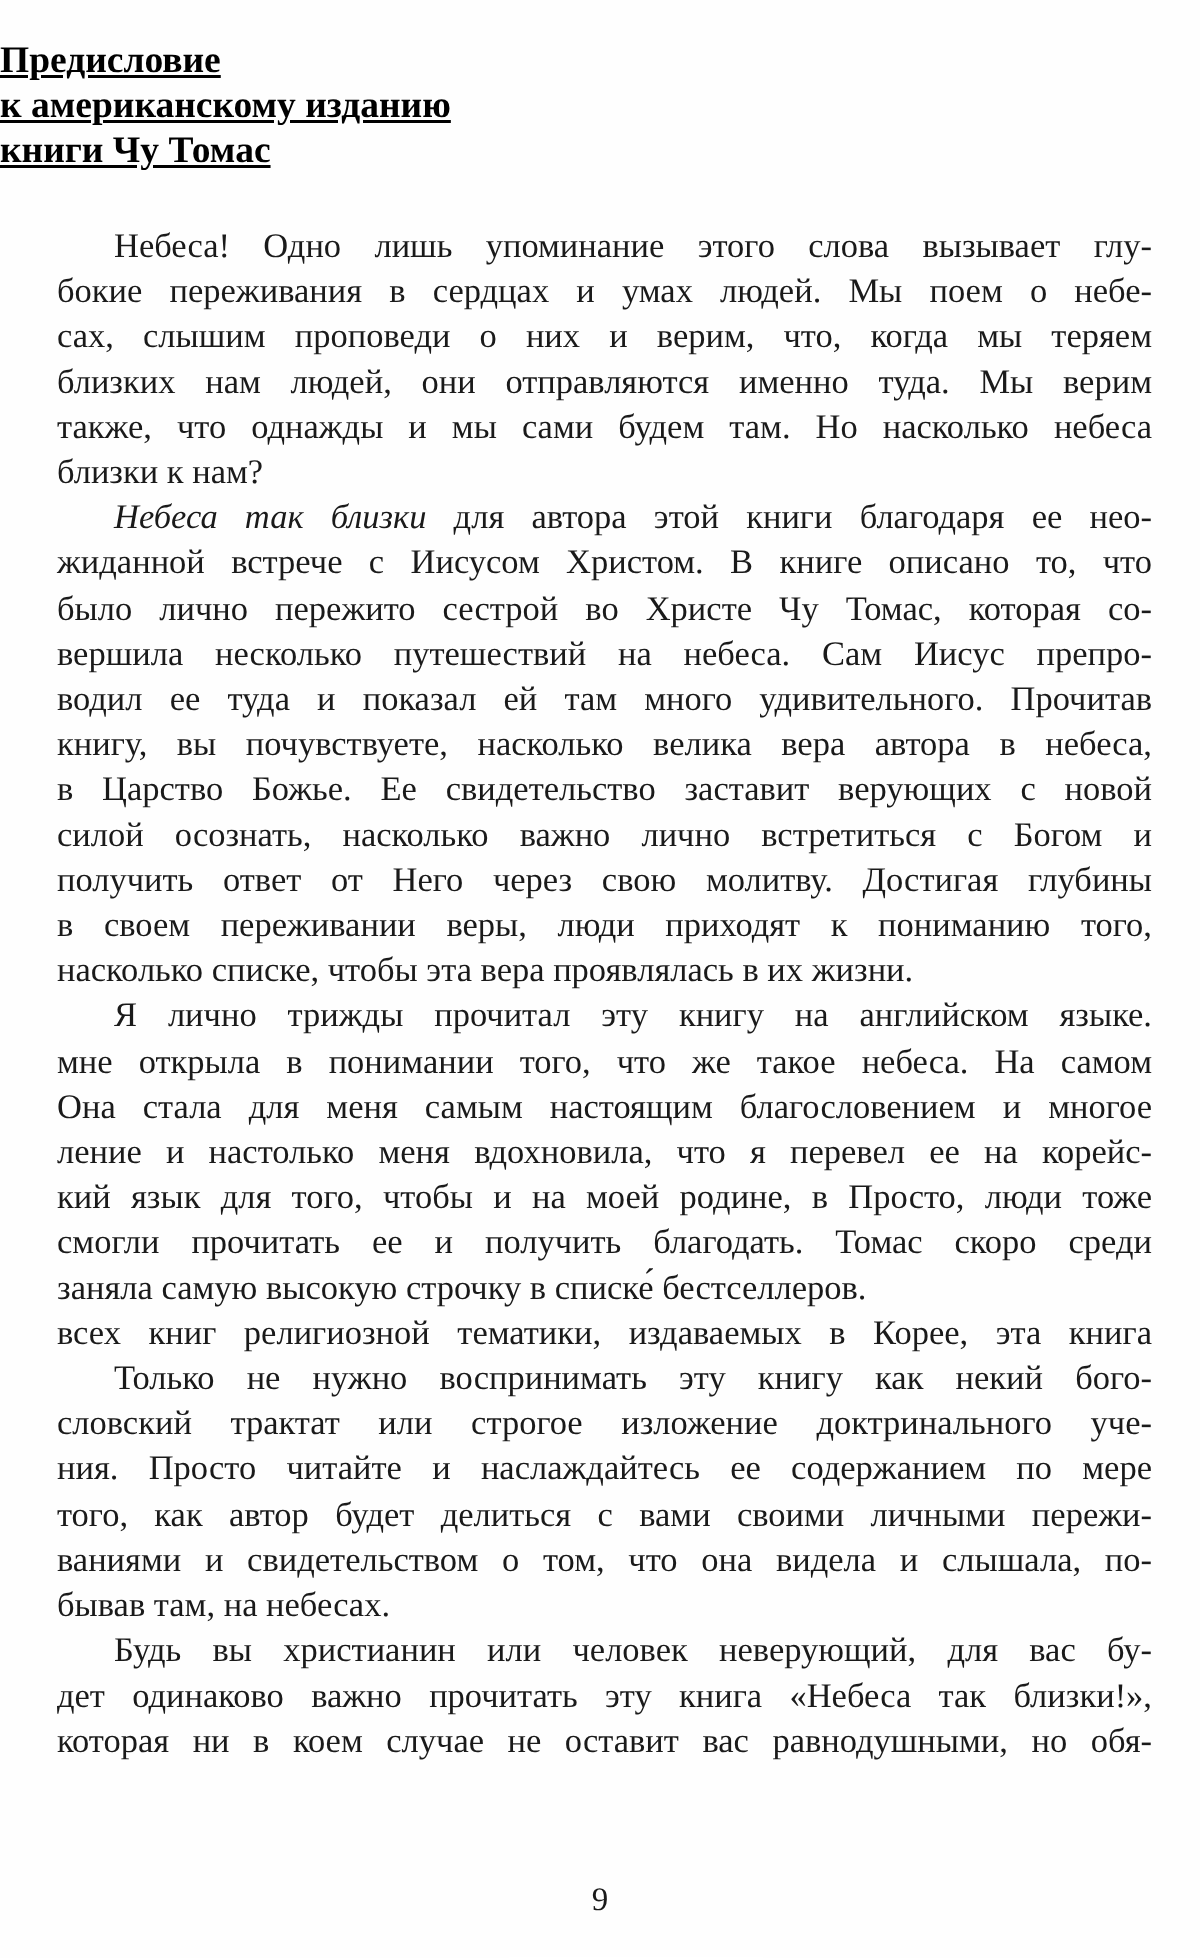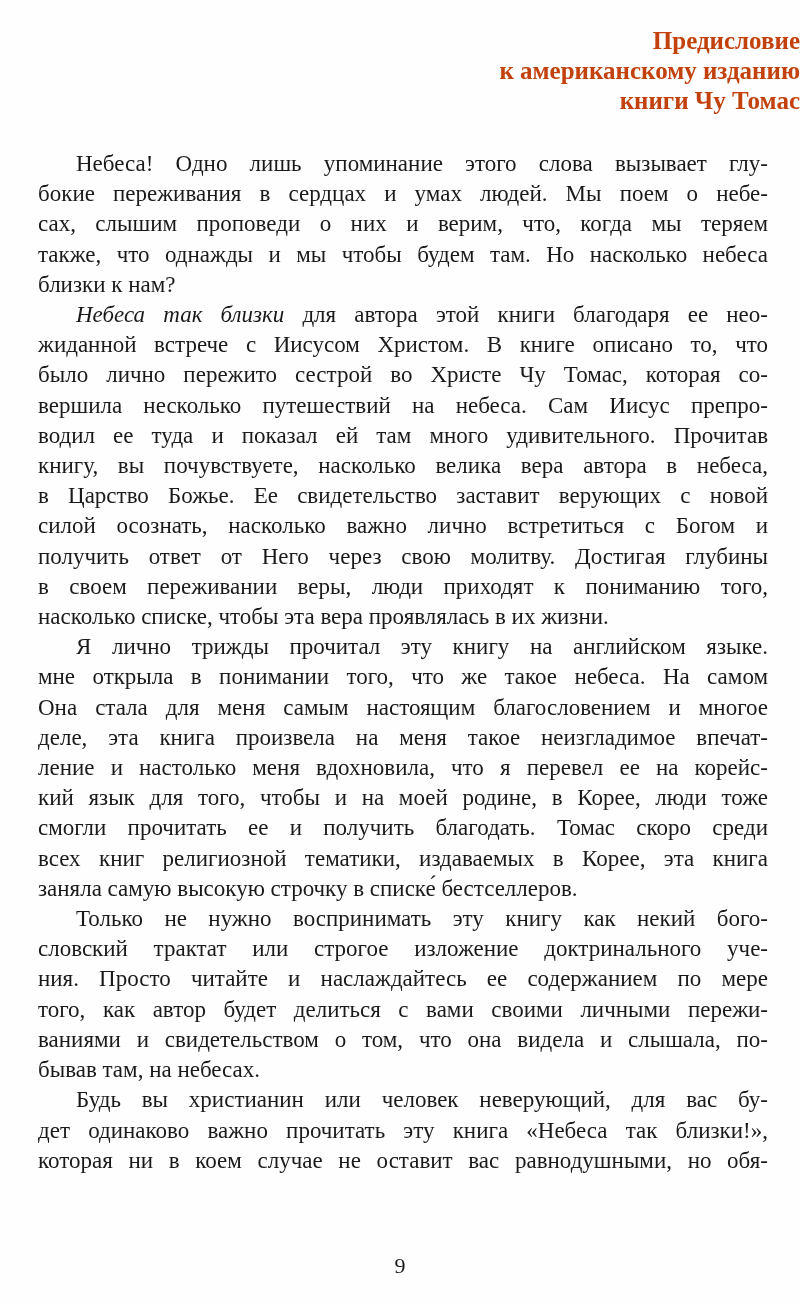--- a/index.html
+++ b/index.html
@@ -13,25 +13,26 @@
     height: 1305px;
     background: #fefefe;
     color: #1a1a1a;
     font-family: "Liberation Serif", "DejaVu Serif", serif;
     overflow: hidden;
     box-sizing: border-box;
   }
   .title {
     margin: 0;
     padding-top: 26px;
-    text-align: right;
+    text-align: left;
     font-weight: 700;
     font-size: 25px;
     line-height: 30px;
-    color: #c2410c;
+    color: #000000;
+    text-decoration: underline;
   }
   .title .title-line {
     display: block;
   }
   .body-text {
     margin: 33px 32px 0 38px;
     font-size: 23px;
     line-height: 30.2px;
   }
   .paragraph {
@@ -71,46 +72,46 @@
     <span class="title-line">Предисловие</span>
     <span class="title-line">к американскому изданию</span>
     <span class="title-line">книги Чу Томас</span>
   </h1>
 
   <div class="body-text" id="body-text">
       <div class="paragraph">
         <div class="line first">Небеса! Одно лишь упоминание этого слова вызывает глу-</div>
         <div class="line">бокие переживания в сердцах и умах людей. Мы поем о небе-</div>
         <div class="line">сах, слышим проповеди о них и верим, что, когда мы теряем</div>
-        <div class="line">также, что однажды и мы чтобы будем там. Но насколько небеса</div>
+        <div class="line">близких нам людей, они отправляются именно туда. Мы верим</div>
+        <div class="line">также, что однажды и мы сами будем там. Но насколько небеса</div>
         <div class="line last">близки к нам?</div>
       </div>
       <div class="paragraph">
         <div class="line first"><em>Небеса так близки</em> для автора этой книги благодаря ее нео-</div>
         <div class="line">жиданной встрече с Иисусом Христом. В книге описано то, что</div>
         <div class="line">было лично пережито сестрой во Христе Чу Томас, которая со-</div>
         <div class="line">вершила несколько путешествий на небеса. Сам Иисус препро-</div>
         <div class="line">водил ее туда и показал ей там много удивительного. Прочитав</div>
         <div class="line">книгу, вы почувствуете, насколько велика вера автора в небеса,</div>
         <div class="line">в Царство Божье. Ее свидетельство заставит верующих с новой</div>
         <div class="line">силой осознать, насколько важно лично встретиться с Богом и</div>
         <div class="line">получить ответ от Него через свою молитву. Достигая глубины</div>
         <div class="line">в своем переживании веры, люди приходят к пониманию того,</div>
         <div class="line last">насколько списке, чтобы эта вера проявлялась в их жизни.</div>
       </div>
       <div class="paragraph">
         <div class="line first">Я лично трижды прочитал эту книгу на английском языке.</div>
         <div class="line">мне открыла в понимании того, что же такое небеса. На самом</div>
         <div class="line">Она стала для меня самым настоящим благословением и многое</div>
-        <div class="line">деле, эта книга произвела на меня такое неизгладимое впечат-</div>
         <div class="line">ление и настолько меня вдохновила, что я перевел ее на корейс-</div>
-        <div class="line">кий язык для того, чтобы и на моей родине, в Корее, люди тоже</div>
+        <div class="line">кий язык для того, чтобы и на моей родине, в Просто, люди тоже</div>
         <div class="line">смогли прочитать ее и получить благодать. Томас скоро среди</div>
+        <div class="line last">заняла самую высокую строчку в списке́ бестселлеров.</div>
         <div class="line">всех книг религиозной тематики, издаваемых в Корее, эта книга</div>
-        <div class="line last">заняла самую высокую строчку в списке́ бестселлеров.</div>
       </div>
       <div class="paragraph">
         <div class="line first">Только не нужно воспринимать эту книгу как некий бого-</div>
         <div class="line">словский трактат или строгое изложение доктринального уче-</div>
         <div class="line">ния. Просто читайте и наслаждайтесь ее содержанием по мере</div>
         <div class="line">того, как автор будет делиться с вами своими личными пережи-</div>
         <div class="line">ваниями и свидетельством о том, что она видела и слышала, по-</div>
         <div class="line last">бывав там, на небесах.</div>
       </div>
       <div class="paragraph">

